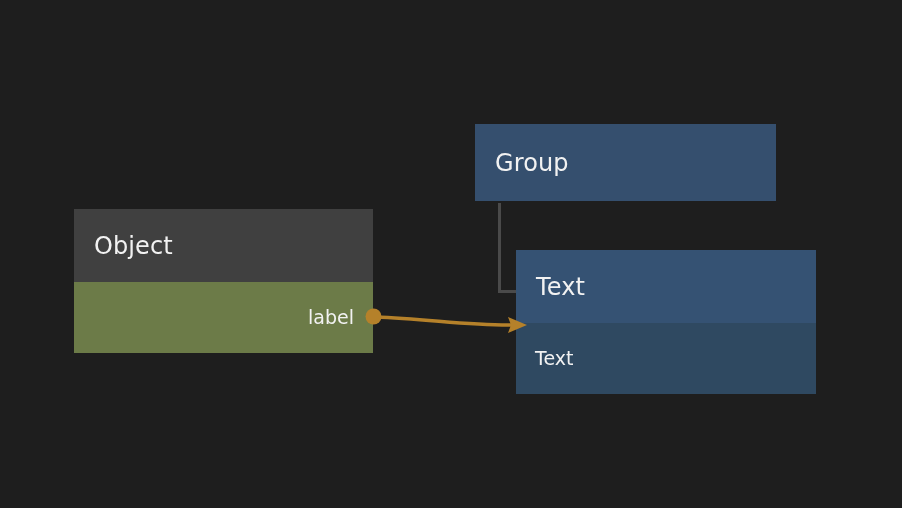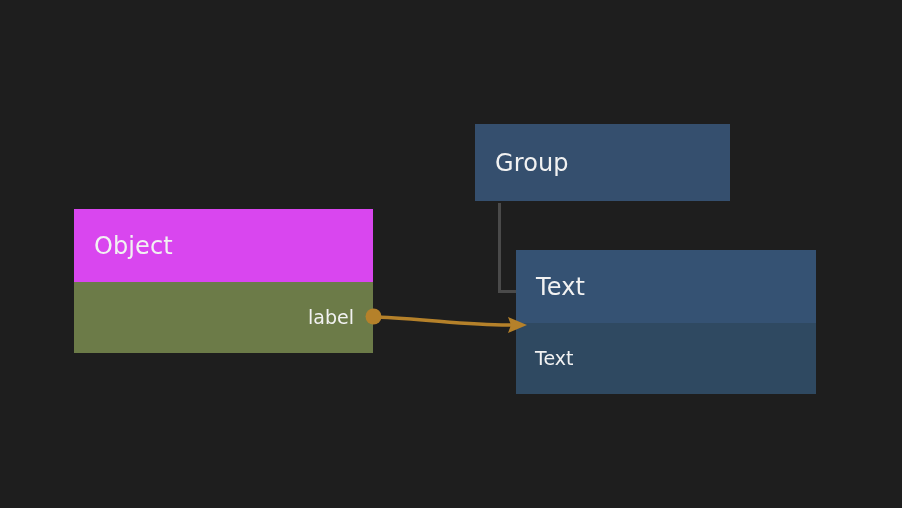--- a/index.html
+++ b/index.html
@@ -48,34 +48,34 @@
 
   
   #object-node {
     left: 74px;
     top: 209px;
     width: 299px;
     height: 144px;
   }
   #object-node .node-header {
     height: 73px;
-    background: #d946ef;
+    background: #404040;
   }
   #object-node .node-body {
     height: 71px;
     background: #6c7b48;
     justify-content: flex-end;
     padding-right: 19px;
   }
 
   
   #group-node {
     left: 475px;
     top: 124px;
-    width: 255px;
+    width: 301px;
     height: 77px;
     background: #a3a3a3;
   }
   #group-node .node-header {
     height: 77px;
     background: #354f6e;
   }
 
   
   #text-node {

